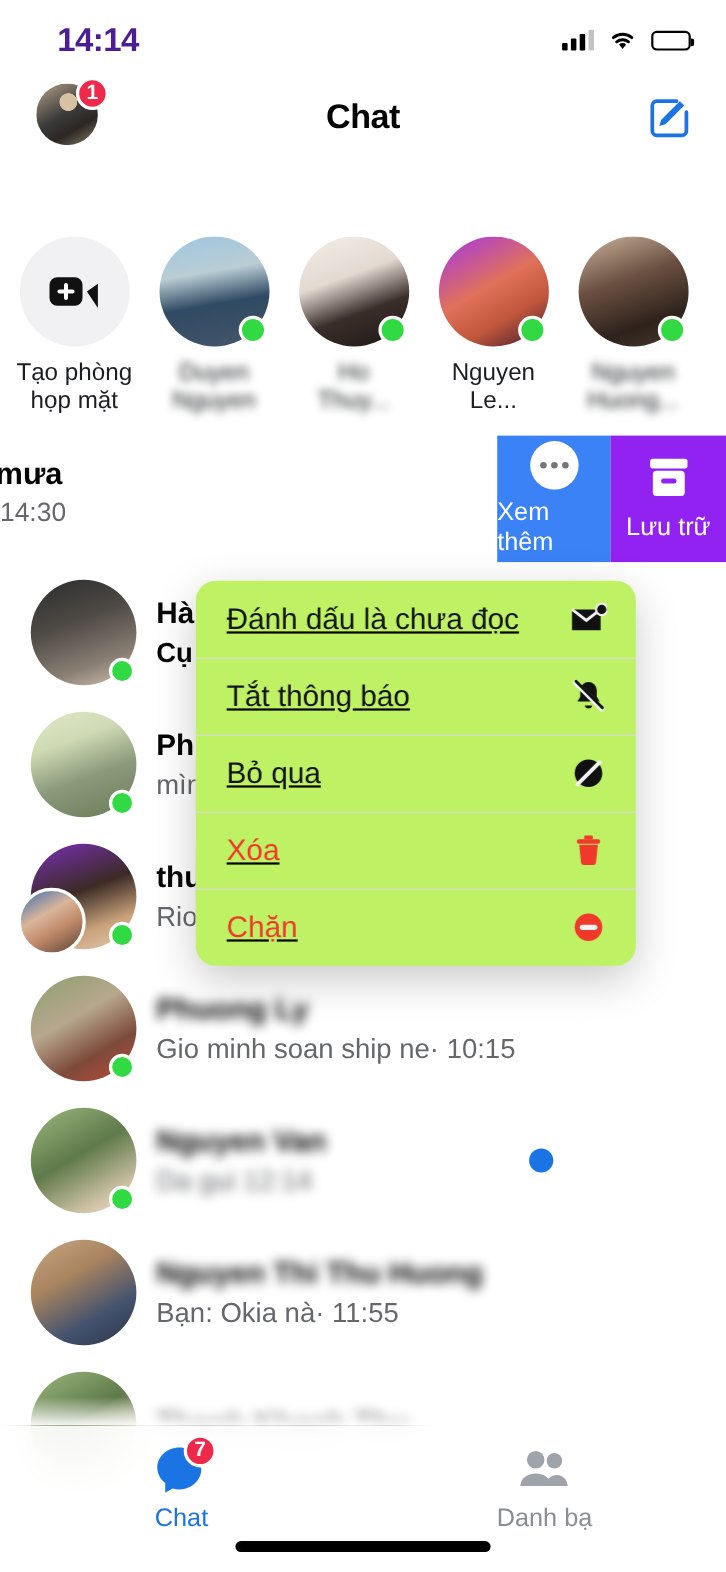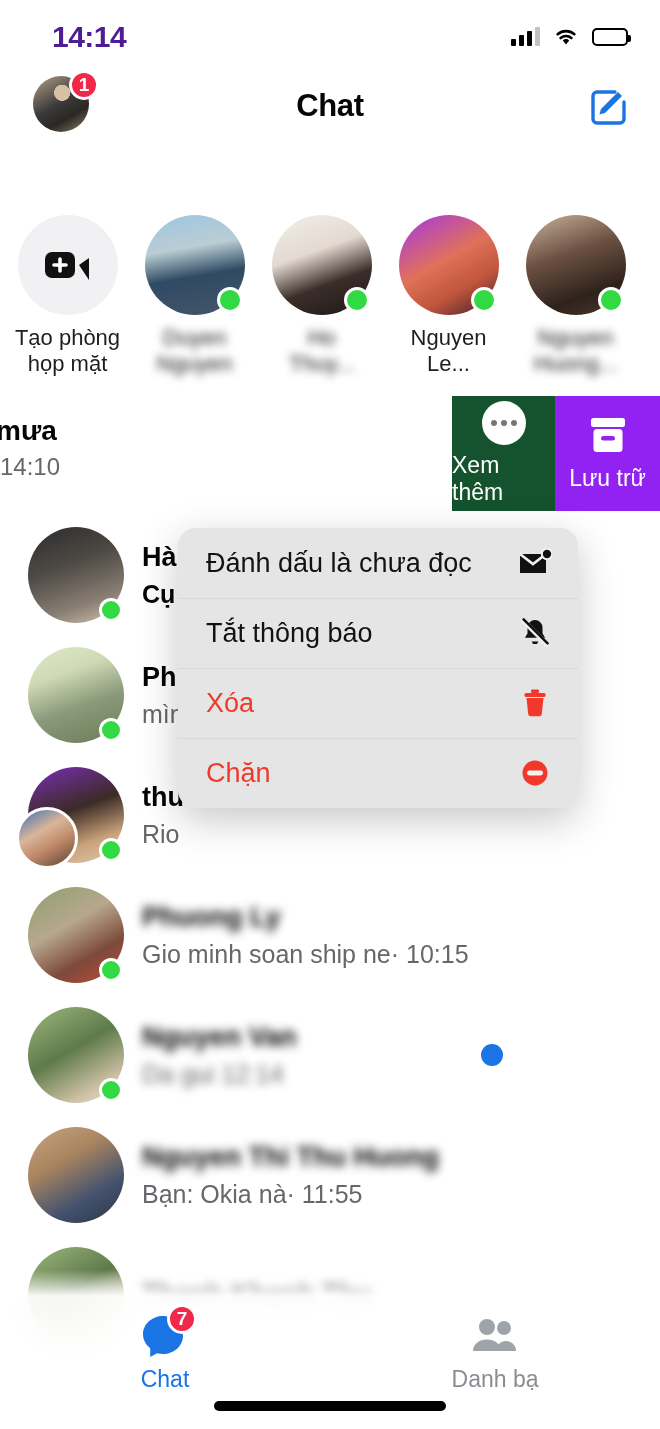--- a/index.html
+++ b/index.html
@@ -93,21 +93,21 @@
   .f6 { background: linear-gradient(160deg,#dfe9c8 0%,#cfd9b4 30%,#8a9a7a 60%,#6c7a58 100%); }
   .f7 { background: linear-gradient(160deg,#7a2fb8 0%,#3b2b25 45%,#c9a27a 75%,#e2cbb0 100%); }
   .f8 { background: linear-gradient(150deg,#3a6fb0 0%,#d9b59a 38%,#c08a6a 62%,#5a4034 100%); }
   .f9 { background: linear-gradient(150deg,#8e9f6e 0%,#b7a78e 40%,#7d4a3a 70%,#c24a3a 100%); }
   .f10{ background: linear-gradient(150deg,#c9a583 0%,#a9845f 35%,#43526e 70%,#2b3445 100%); }
   .f11{ background: linear-gradient(150deg,#9db87e 0%,#5f7a4a 45%,#cfc2a6 80%,#e8e0cf 100%); }
 
   
   .swipe-panel { position: absolute; top: 396px; left: 424px; width: 236px; height: 115px; display: flex; }
   .swipe-btn { flex: 1 1 auto; display: flex; flex-direction: column; align-items: center; justify-content: center; cursor: pointer; }
-  .swipe-more { background: #14532d; width: 117px; margin-left: 28px; }
+  .swipe-more { background: #3b82f6; width: 117px; margin-left: 28px; }
   .swipe-arch { background: #9222f2; width: 119px; }
   .swipe-label { color: #fff; font-size: 23px; margin-top: 7px; }
   .dots-circle {
     width: 44px; height: 44px; border-radius: 50%; background: #fff;
     display: flex; align-items: center; justify-content: center; gap: 4px;
   }
   .dots-circle i { width: 6px; height: 6px; border-radius: 50%; background: #767676; }
 
   
   .swiped-remnant { position: absolute; top: 415px; left: 0; width: 420px; }
@@ -131,23 +131,24 @@
   .blurtext { filter: blur(5px); }
   .cr-badge-dot {
     position: absolute; right: 28px; top: 50%; transform: translateY(-50%);
     width: 22px; height: 22px; border-radius: 50%; background: #1b74e4;
   }
   .cr-time-right { position: absolute; right: 24px; top: 50%; transform: translateY(-50%); font-size: 25px; color: #65676b; }
 
   
   .ctx-menu {
     position: absolute; left: 178px; top: 528px; width: 400px;
-    background: #e5e5e5; border-radius: 18px; overflow: hidden;
+    background: #bef264; border-radius: 18px; overflow: hidden;
     box-shadow: 0 12px 40px rgba(0,0,0,0.22);
     backdrop-filter: blur(12px);
+    text-decoration: underline;
   }
   .ctx-item {
     height: 70px; display: flex; align-items: center; justify-content: space-between;
     padding: 0 26px 0 28px; cursor: pointer; position: relative;
   }
   .ctx-item + .ctx-item::before {
     content: ""; position: absolute; left: 0; top: 0; width: 100%; height: 1px; background: #d9d9d9;
   }
   .ctx-label { font-size: 27px; color: #121212; }
   .ctx-item.danger .ctx-label { color: #f0392b; }
@@ -278,21 +279,21 @@
       </div>
       <div class="ac-name blur">
         <div>Nguyen</div>
         <div>Huong...</div>
       </div>
     </div>
   </div>
 
   <div class="swiped-remnant">
     <div class="sr-title">mưa</div>
-    <div class="sr-time">14:10</div>
+    <div class="sr-time">14:30</div>
   </div>
 
   <div class="swipe-panel">
     <div class="swipe-btn swipe-more">
       <span class="dots-circle">
           <i></i>
           <i></i>
           <i></i>
         </span>
       <span class="swipe-label">Xem thêm</span>
@@ -408,20 +409,29 @@
       <span class="ctx-ico">
         <svg viewBox="0 0 34 34" width="34" height="34">
           <path d="M17 4a7.5 7.5 0 0 1 7.5 7.5v6l2.6 4.2H6.9L9.5 17.5v-6A7.5 7.5 0 0 1 17 4z" fill="#111"></path>
           <path d="M13.6 25.4a3.5 3.5 0 0 0 6.8 0z" fill="#111"></path>
           <path d="M5 4.5L29 28.5" stroke="#f2f2f2" stroke-width="4.6" stroke-linecap="round"></path>
           <path d="M5.6 3.4L29.6 27.4" stroke="#111" stroke-width="2.6" stroke-linecap="round"></path>
         </svg>
       </span>
     </div>
 
+    <div class="ctx-item">
+      <span class="ctx-label">Bỏ qua</span>
+      <span class="ctx-ico">
+        <svg viewBox="0 0 34 34" width="34" height="34">
+          <circle cx="17" cy="17" r="12.5" fill="#111"></circle>
+          <path d="M7 27L27 7" stroke="#f2f2f2" stroke-width="3.6" stroke-linecap="round"></path>
+        </svg>
+      </span>
+    </div>
 
     <div class="ctx-item danger">
       <span class="ctx-label">Xóa</span>
       <span class="ctx-ico">
         <svg viewBox="0 0 34 34" width="34" height="34">
           <rect x="6.5" y="7" width="21" height="4" rx="1.6" fill="#f0392b"></rect>
           <rect x="13" y="3.5" width="8" height="3.6" rx="1.3" fill="#f0392b"></rect>
           <path d="M8.5 12h17l-1.7 16a2.6 2.6 0 0 1-2.6 2.3H12.8a2.6 2.6 0 0 1-2.6-2.3z" fill="#f0392b"></path>
         </svg>
       </span>

